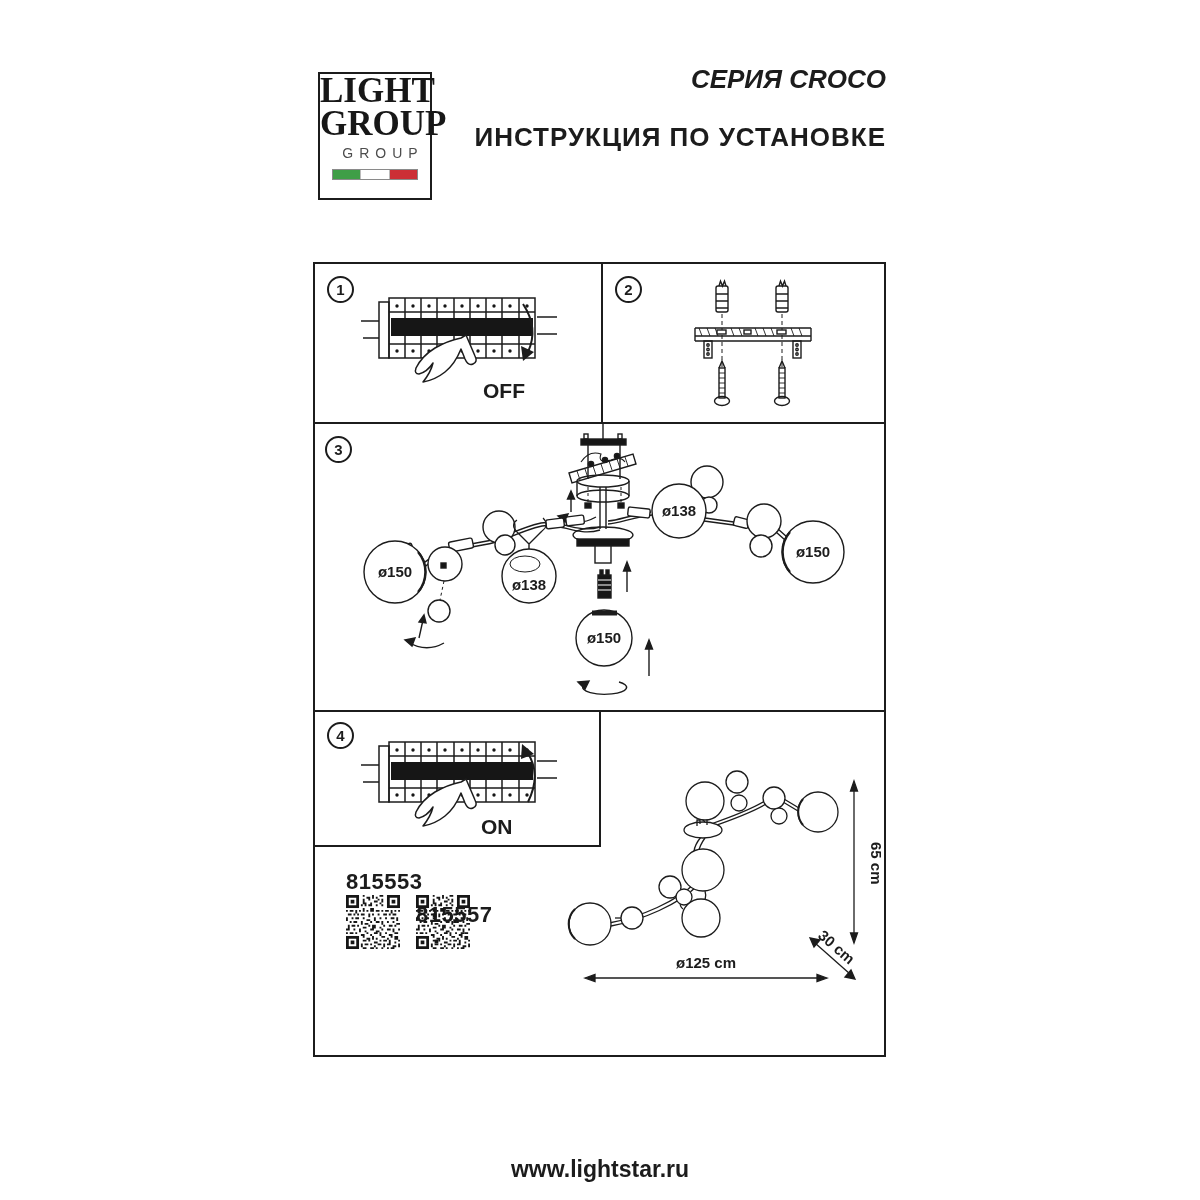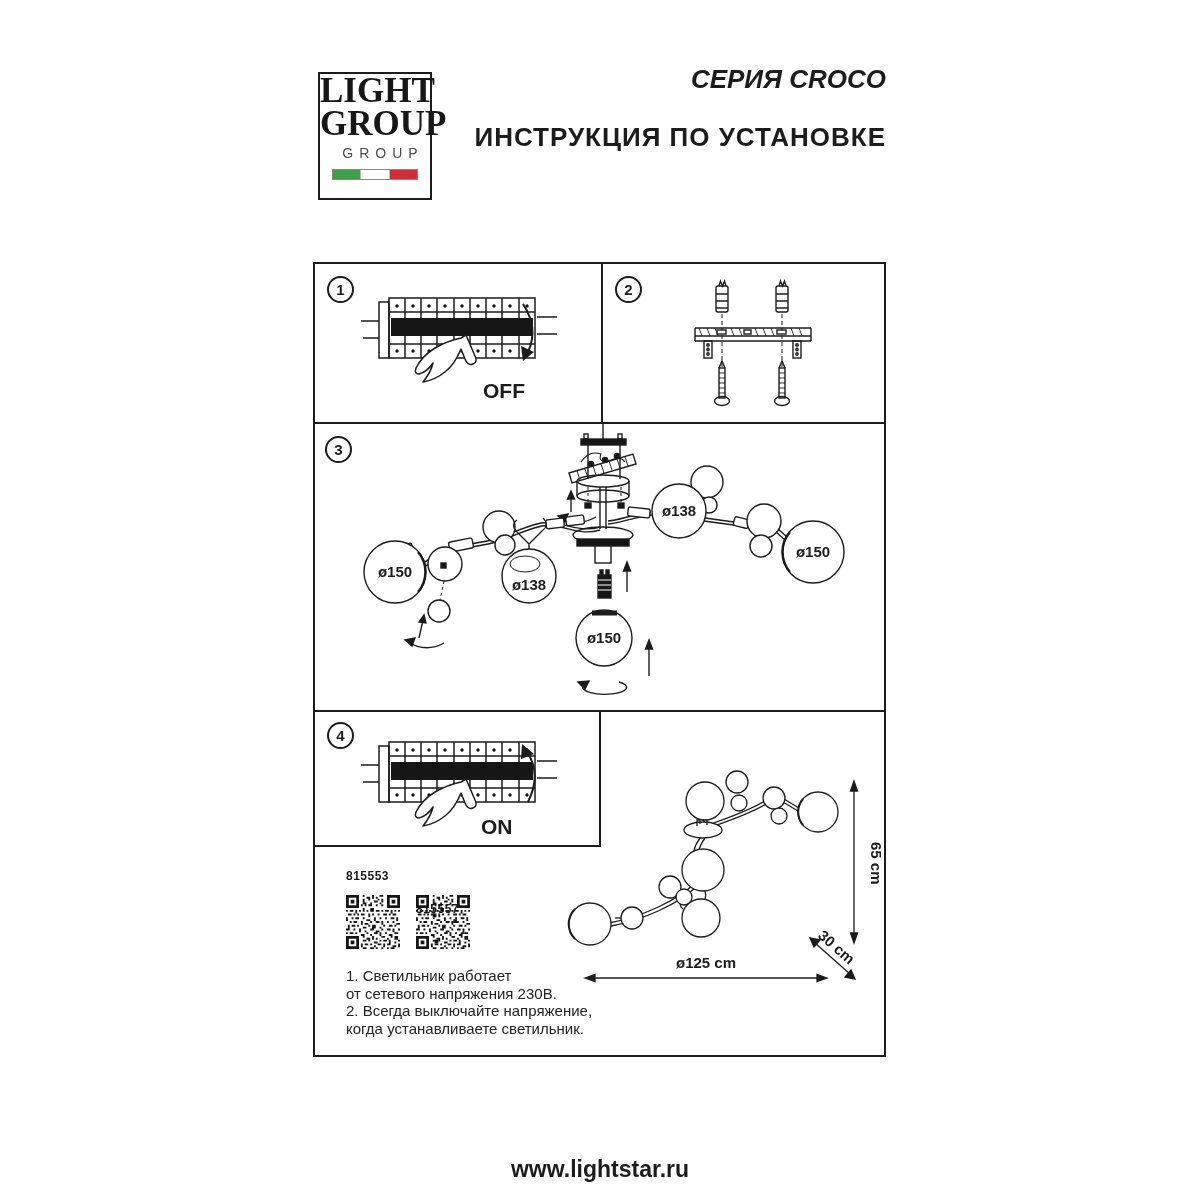--- a/index.html
+++ b/index.html
@@ -22,21 +22,21 @@
   .hdr-l1{font-size:26px;line-height:35px;font-style:italic;}
   .hdr-l2{font-size:26px;line-height:32px;letter-spacing:1px;}
   #hdr-title{margin-top:24px;}
   
   #frame{left:313px;top:262px;width:573px;height:795px;border:2px solid #1c1c1c;
          box-sizing:border-box;background:#fff;}
   .divider{background:#1c1c1c;}
   .stepnum{width:27px;height:27px;border:2px solid #1c1c1c;border-radius:50%;
            display:flex;align-items:center;justify-content:center;
            font-size:15px;font-weight:700;background:#fff;box-sizing:border-box;}
-  .article{font-size:12px;font-weight:700;letter-spacing:0.5px;}
+  .article{font-size:22px;font-weight:700;letter-spacing:0.5px;}
   .note-line{font-size:15px;line-height:17.5px;color:#222;}
   #footer{left:0;top:1108px;width:1200px;text-align:center;font-weight:700;font-size:23px;margin-top:48px;}
   svg text{font-family:"Liberation Sans",sans-serif;}
   .lbl{font-weight:700;font-size:15px;}
   .biglbl{font-weight:700;font-size:21px;}
   .dimlbl{font-weight:700;font-size:15px;}
 </style>
 </head>
 <body>
 
@@ -336,26 +336,20 @@
           <path d="M22,0h7v7h-7z"></path>
           <path d="M0,22h7v7h-7z"></path>
         <path d="M2,2h3v3h-3z" fill="#161616" stroke="#fff" stroke-width="1"></path>
         <path d="M24,2h3v3h-3z" fill="#161616" stroke="#fff" stroke-width="1"></path>
         <path d="M2,24h3v3h-3z" fill="#161616" stroke="#fff" stroke-width="1"></path>
         <use href="#qrdots"></use>
         <path d="M9,10h2v2h-2z M20,13h2v2h-2z M10,24h2v2h-2z M24,20h2v1h-2z"></path>
       </g>
     </svg>
 
-    <div class="abs" style="left:31px;top:703px;width:250px;">
-      <div class="note-line">1. Светильник работает</div>
-      <div class="note-line">от сетевого напряжения 230В.</div>
-      <div class="note-line">2. Всегда выключайте напряжение,</div>
-      <div class="note-line">когда устанавливаете светильник.</div>
-    </div>
 
     <svg class="abs" style="left:244px;top:494px;" width="330" height="266" viewBox="0 0 330 266">
       <g stroke="#1c1c1c" stroke-width="1.3" fill="none">
 
         <g>
           <path d="M152,66 C178,57 196,49 206,43 M152,69 C178,60 197,52 207,46"></path>
           <path d="M225,41 L240,50 M224,44 L239,53"></path>
           <path d="M146,64 C138,57 138,50 145,47"></path>
           <path d="M142,79 C133,90 133,99 140,103 M146,80 C138,91 138,99 144,103"></path>
           <path d="M136,125 C118,143 82,159 50,165 M138,128 C120,146 84,162 52,168"></path>

